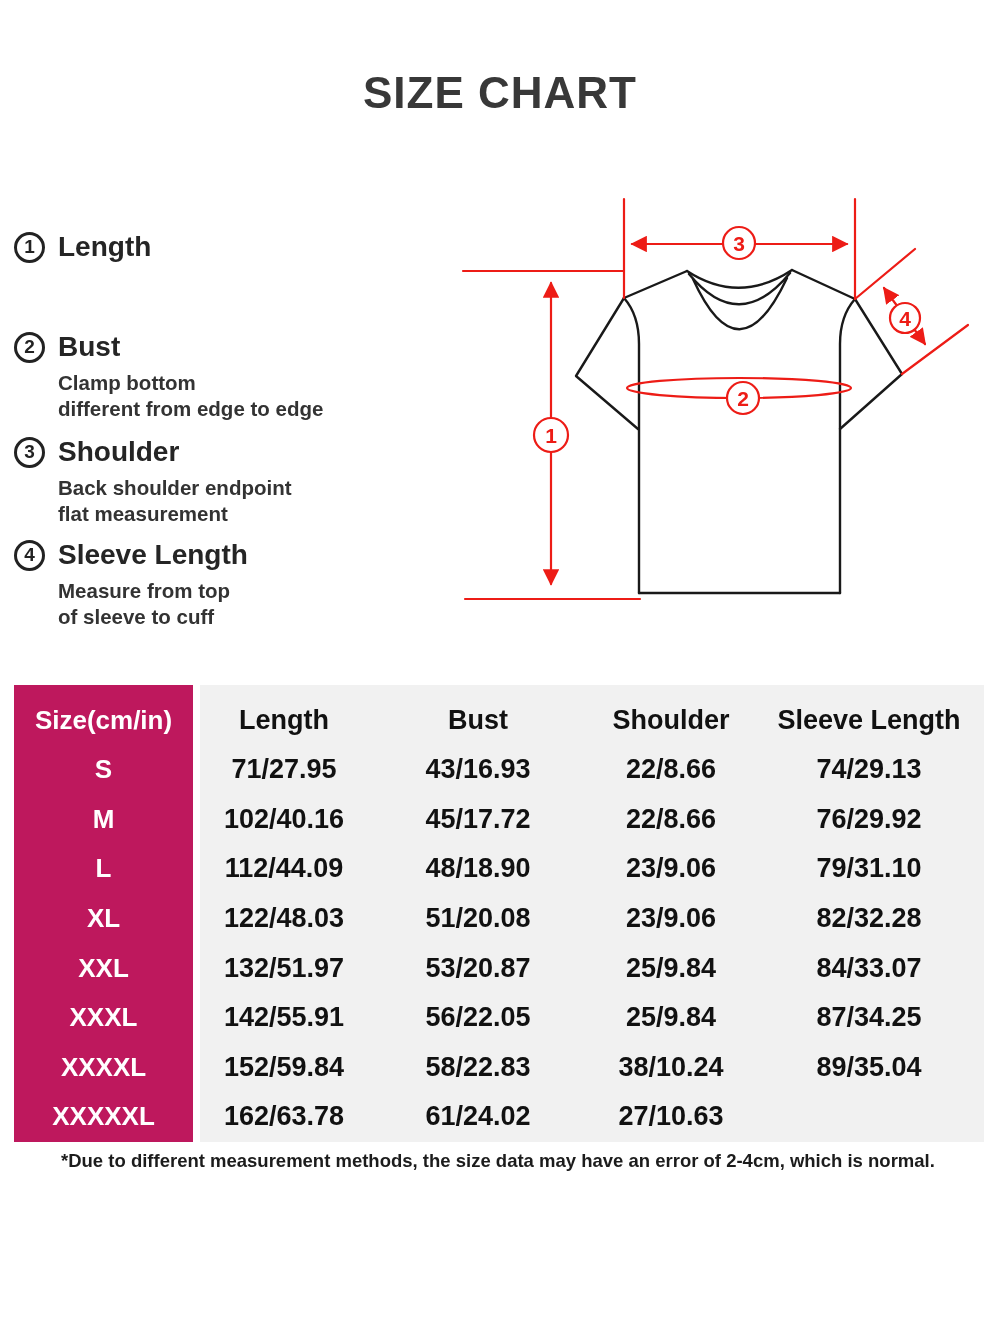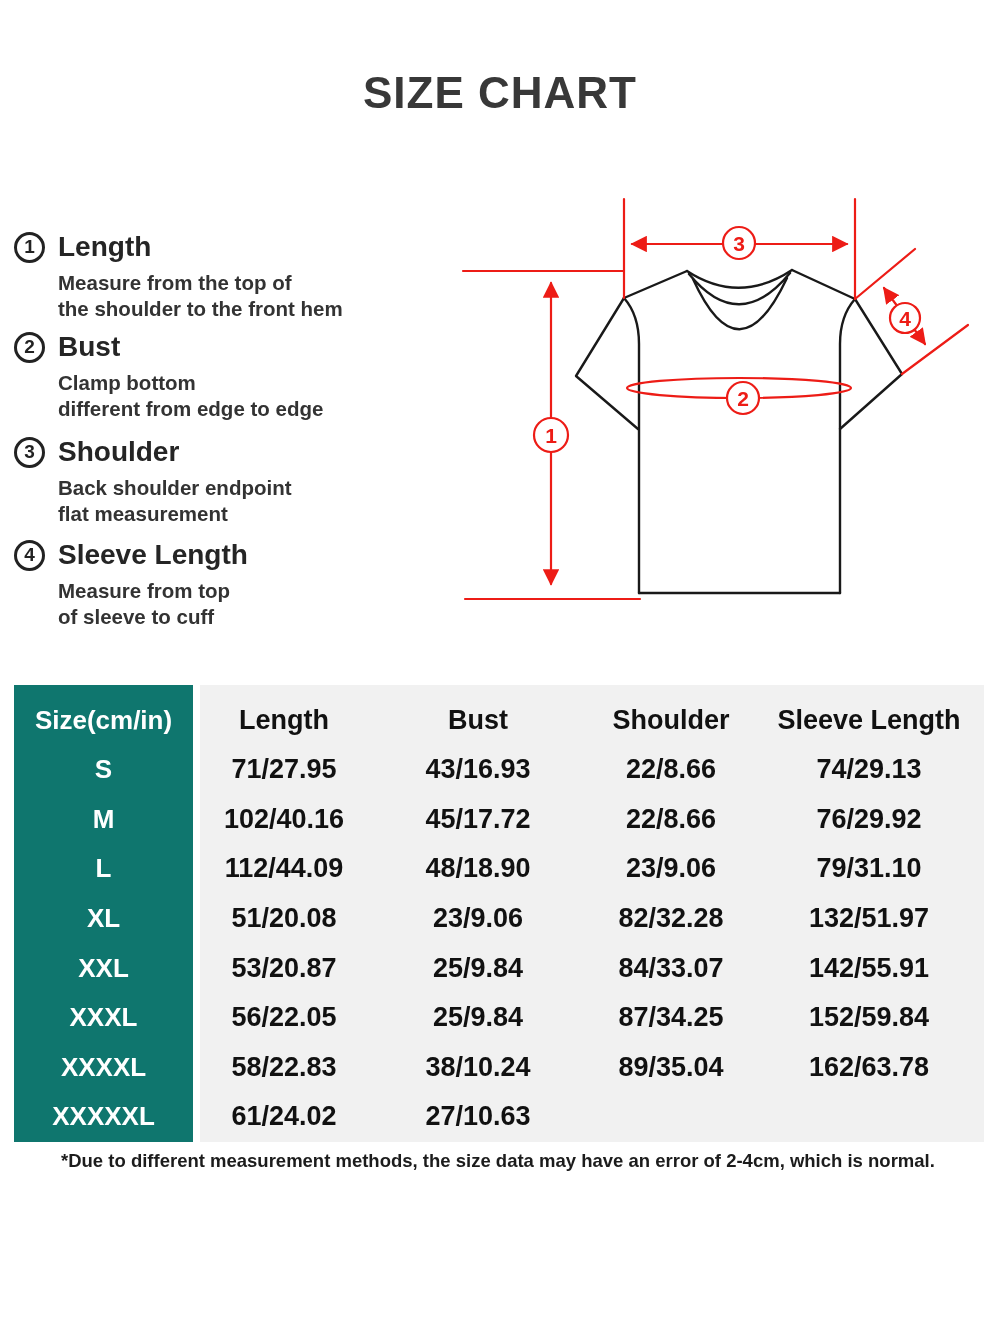--- a/index.html
+++ b/index.html
@@ -19,21 +19,21 @@
   .leg-label{font-size:28px;font-weight:800;color:#252525;}
   .leg-desc{margin-left:44px;margin-top:7px;font-size:20.5px;font-weight:700;
             line-height:26px;color:#333;}
 
   
   .diagram{position:absolute;left:440px;top:180px;width:560px;height:450px;}
 
   
   .size-table{position:absolute;left:14px;top:685px;display:flex;gap:7px;}
   .size-col{display:grid;grid-template-rows:60px repeat(8,49.6px);width:179px;
-            background:#0f766e;}
+            background:#be185d;}
   .size-col .cell{display:flex;align-items:center;justify-content:center;
                   color:#fff;font-weight:700;font-size:26px;}
   .data-grid{display:grid;grid-template-columns:168px 220px 166px 230px;
              grid-template-rows:60px repeat(8,49.6px);background:#f1f1f1;}
   .data-grid .cell{display:flex;align-items:center;justify-content:center;
                    color:#111;font-weight:700;font-size:27px;}
   .hdr{padding-top:10px;box-sizing:border-box;}
 
   
   .footnote{position:absolute;left:61px;top:1150px;font-size:18.5px;font-weight:700;
@@ -45,24 +45,20 @@
 <div id="page">
 
   <div class="title">SIZE CHART</div>
 
   <div class="leg-item" style="top:231px">
     <div class="leg-head">
       <span class="leg-circle">
           <span>1</span>
         </span>
       <span class="leg-label">Length</span>
-    </div>
-    <div class="leg-desc">
-      <div>Measure from the top of</div>
-      <div>the shoulder to the front hem</div>
     </div>
   </div>
 
   <div class="leg-item" style="top:331px">
     <div class="leg-head">
       <span class="leg-circle">
           <span>2</span>
         </span>
       <span class="leg-label">Bust</span>
     </div>
@@ -170,20 +166,21 @@
       <div class="cell">102/40.16</div>
       <div class="cell">45/17.72</div>
       <div class="cell">22/8.66</div>
 
       <div class="cell">76/29.92</div>
       <div class="cell">112/44.09</div>
       <div class="cell">48/18.90</div>
       <div class="cell">23/9.06</div>
 
       <div class="cell">79/31.10</div>
+      <div class="cell">122/48.03</div>
       <div class="cell">51/20.08</div>
       <div class="cell">23/9.06</div>
 
       <div class="cell">82/32.28</div>
       <div class="cell">132/51.97</div>
       <div class="cell">53/20.87</div>
       <div class="cell">25/9.84</div>
 
       <div class="cell">84/33.07</div>
       <div class="cell">142/55.91</div>

